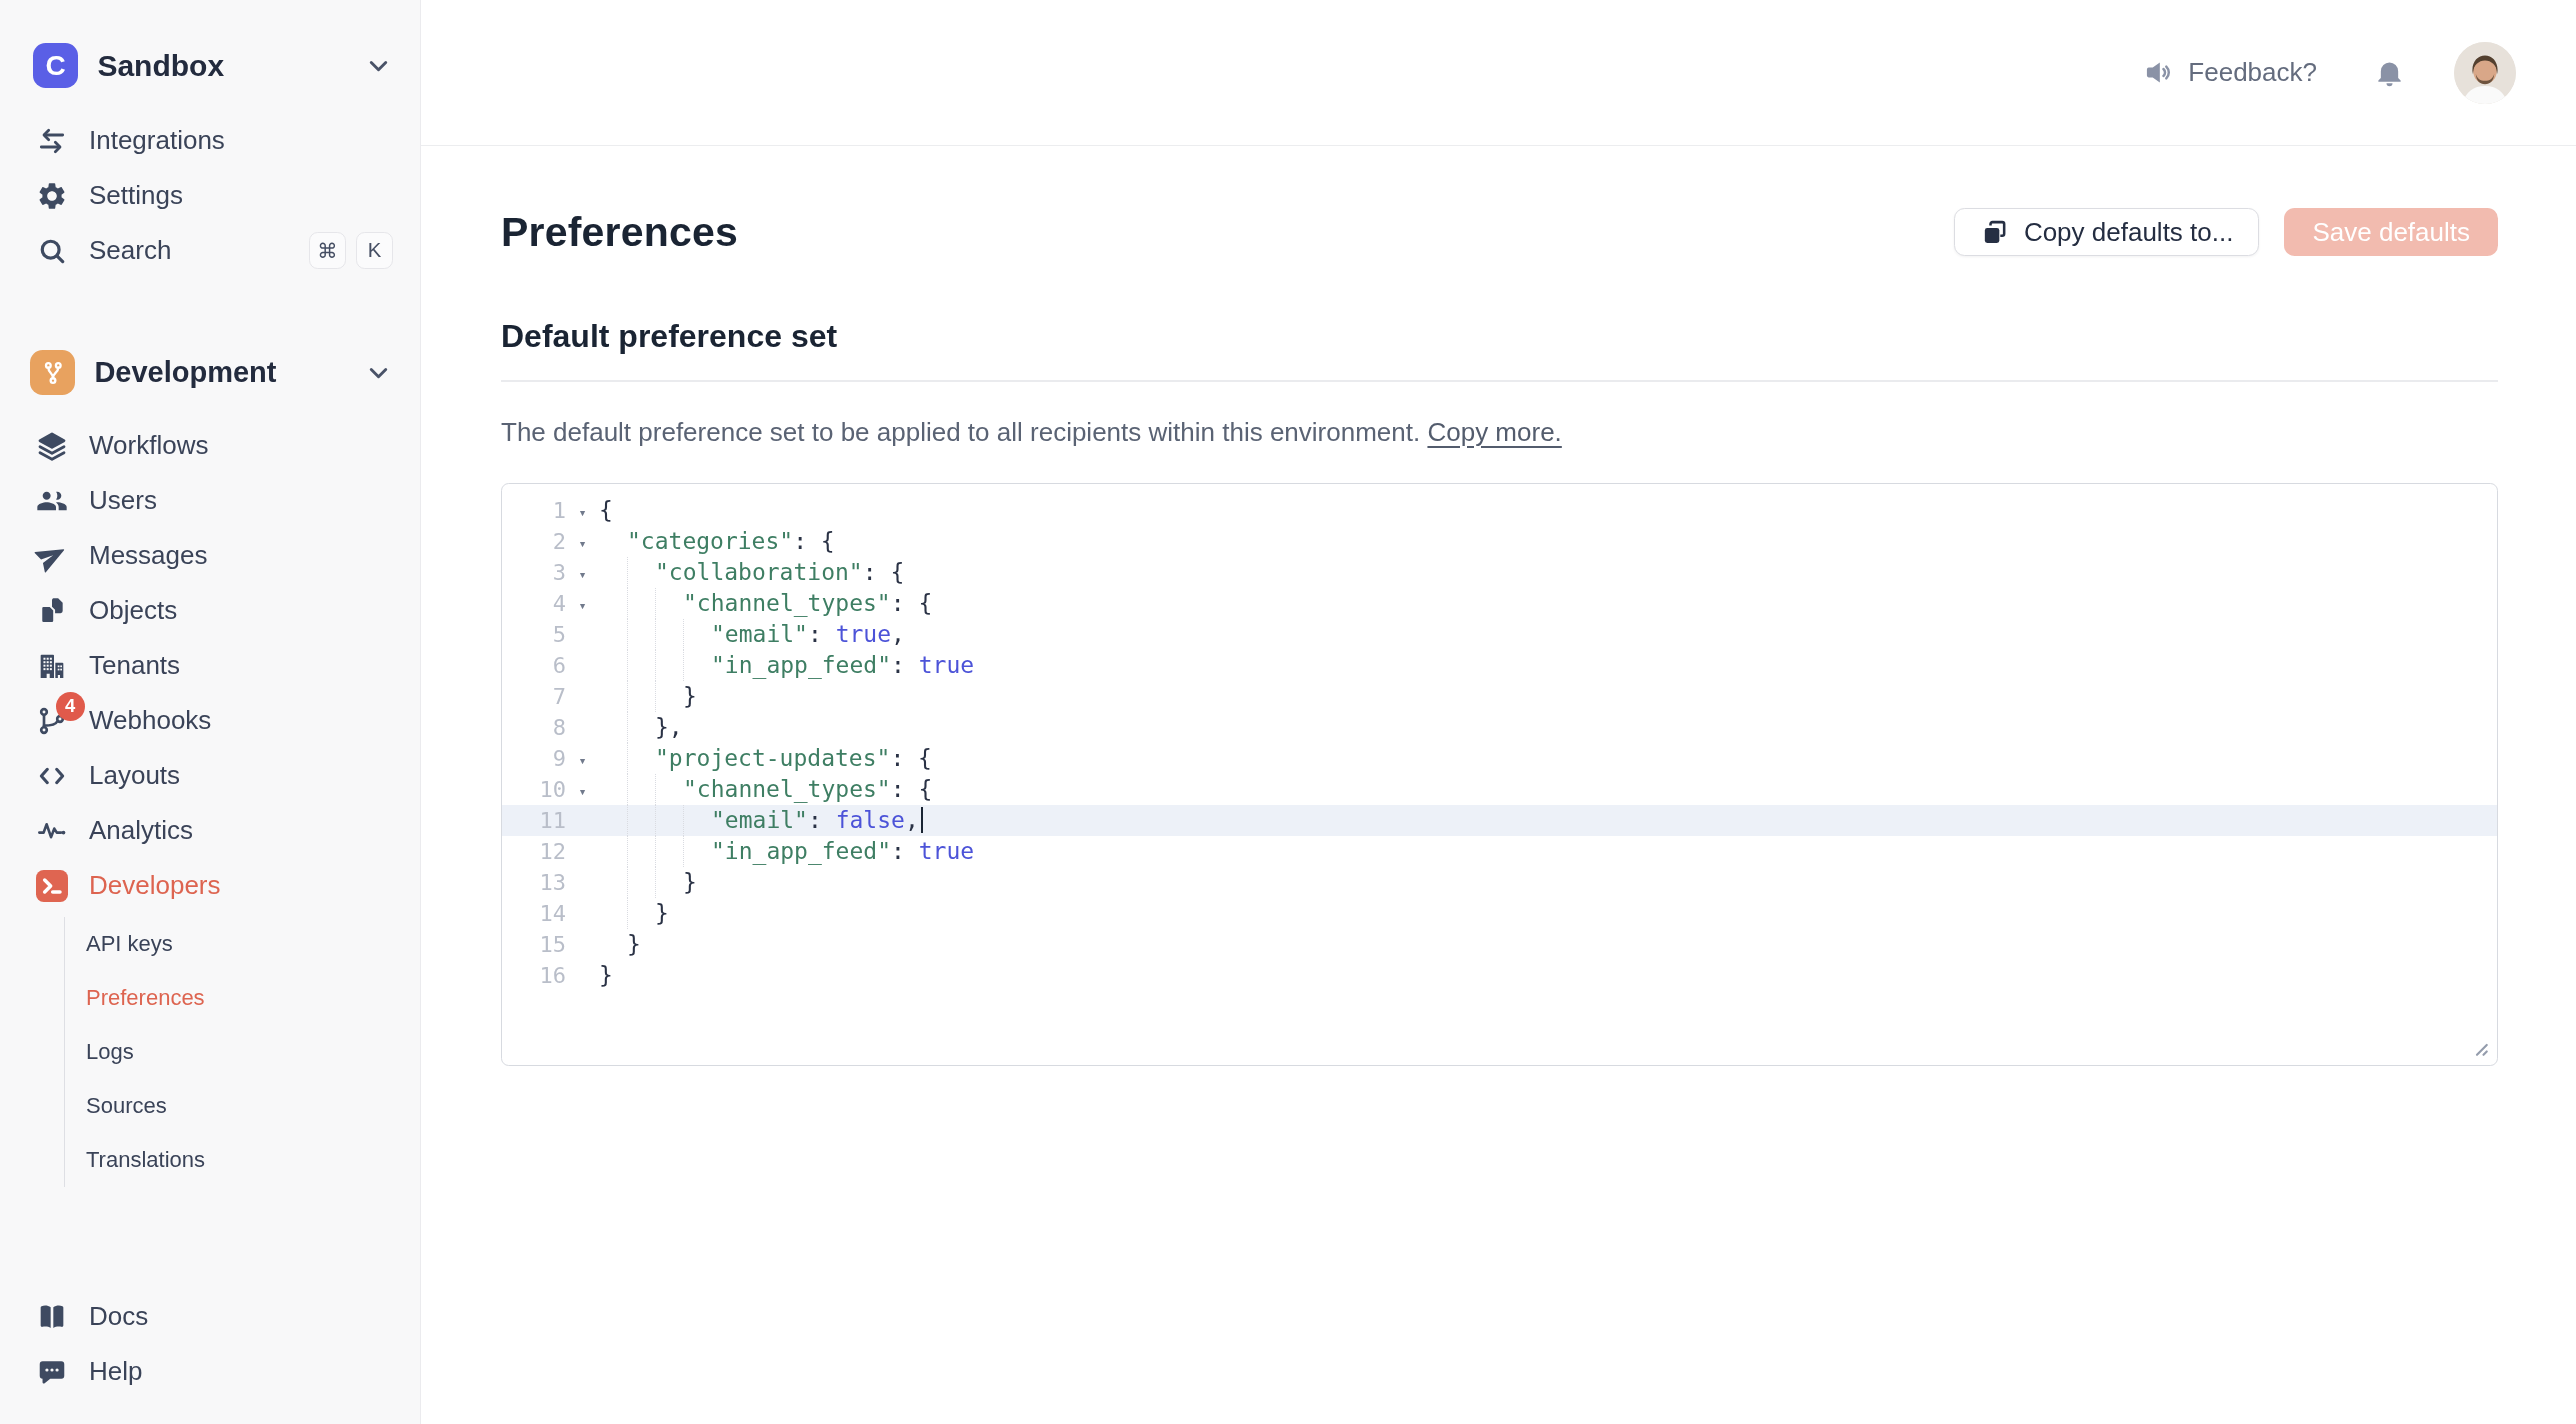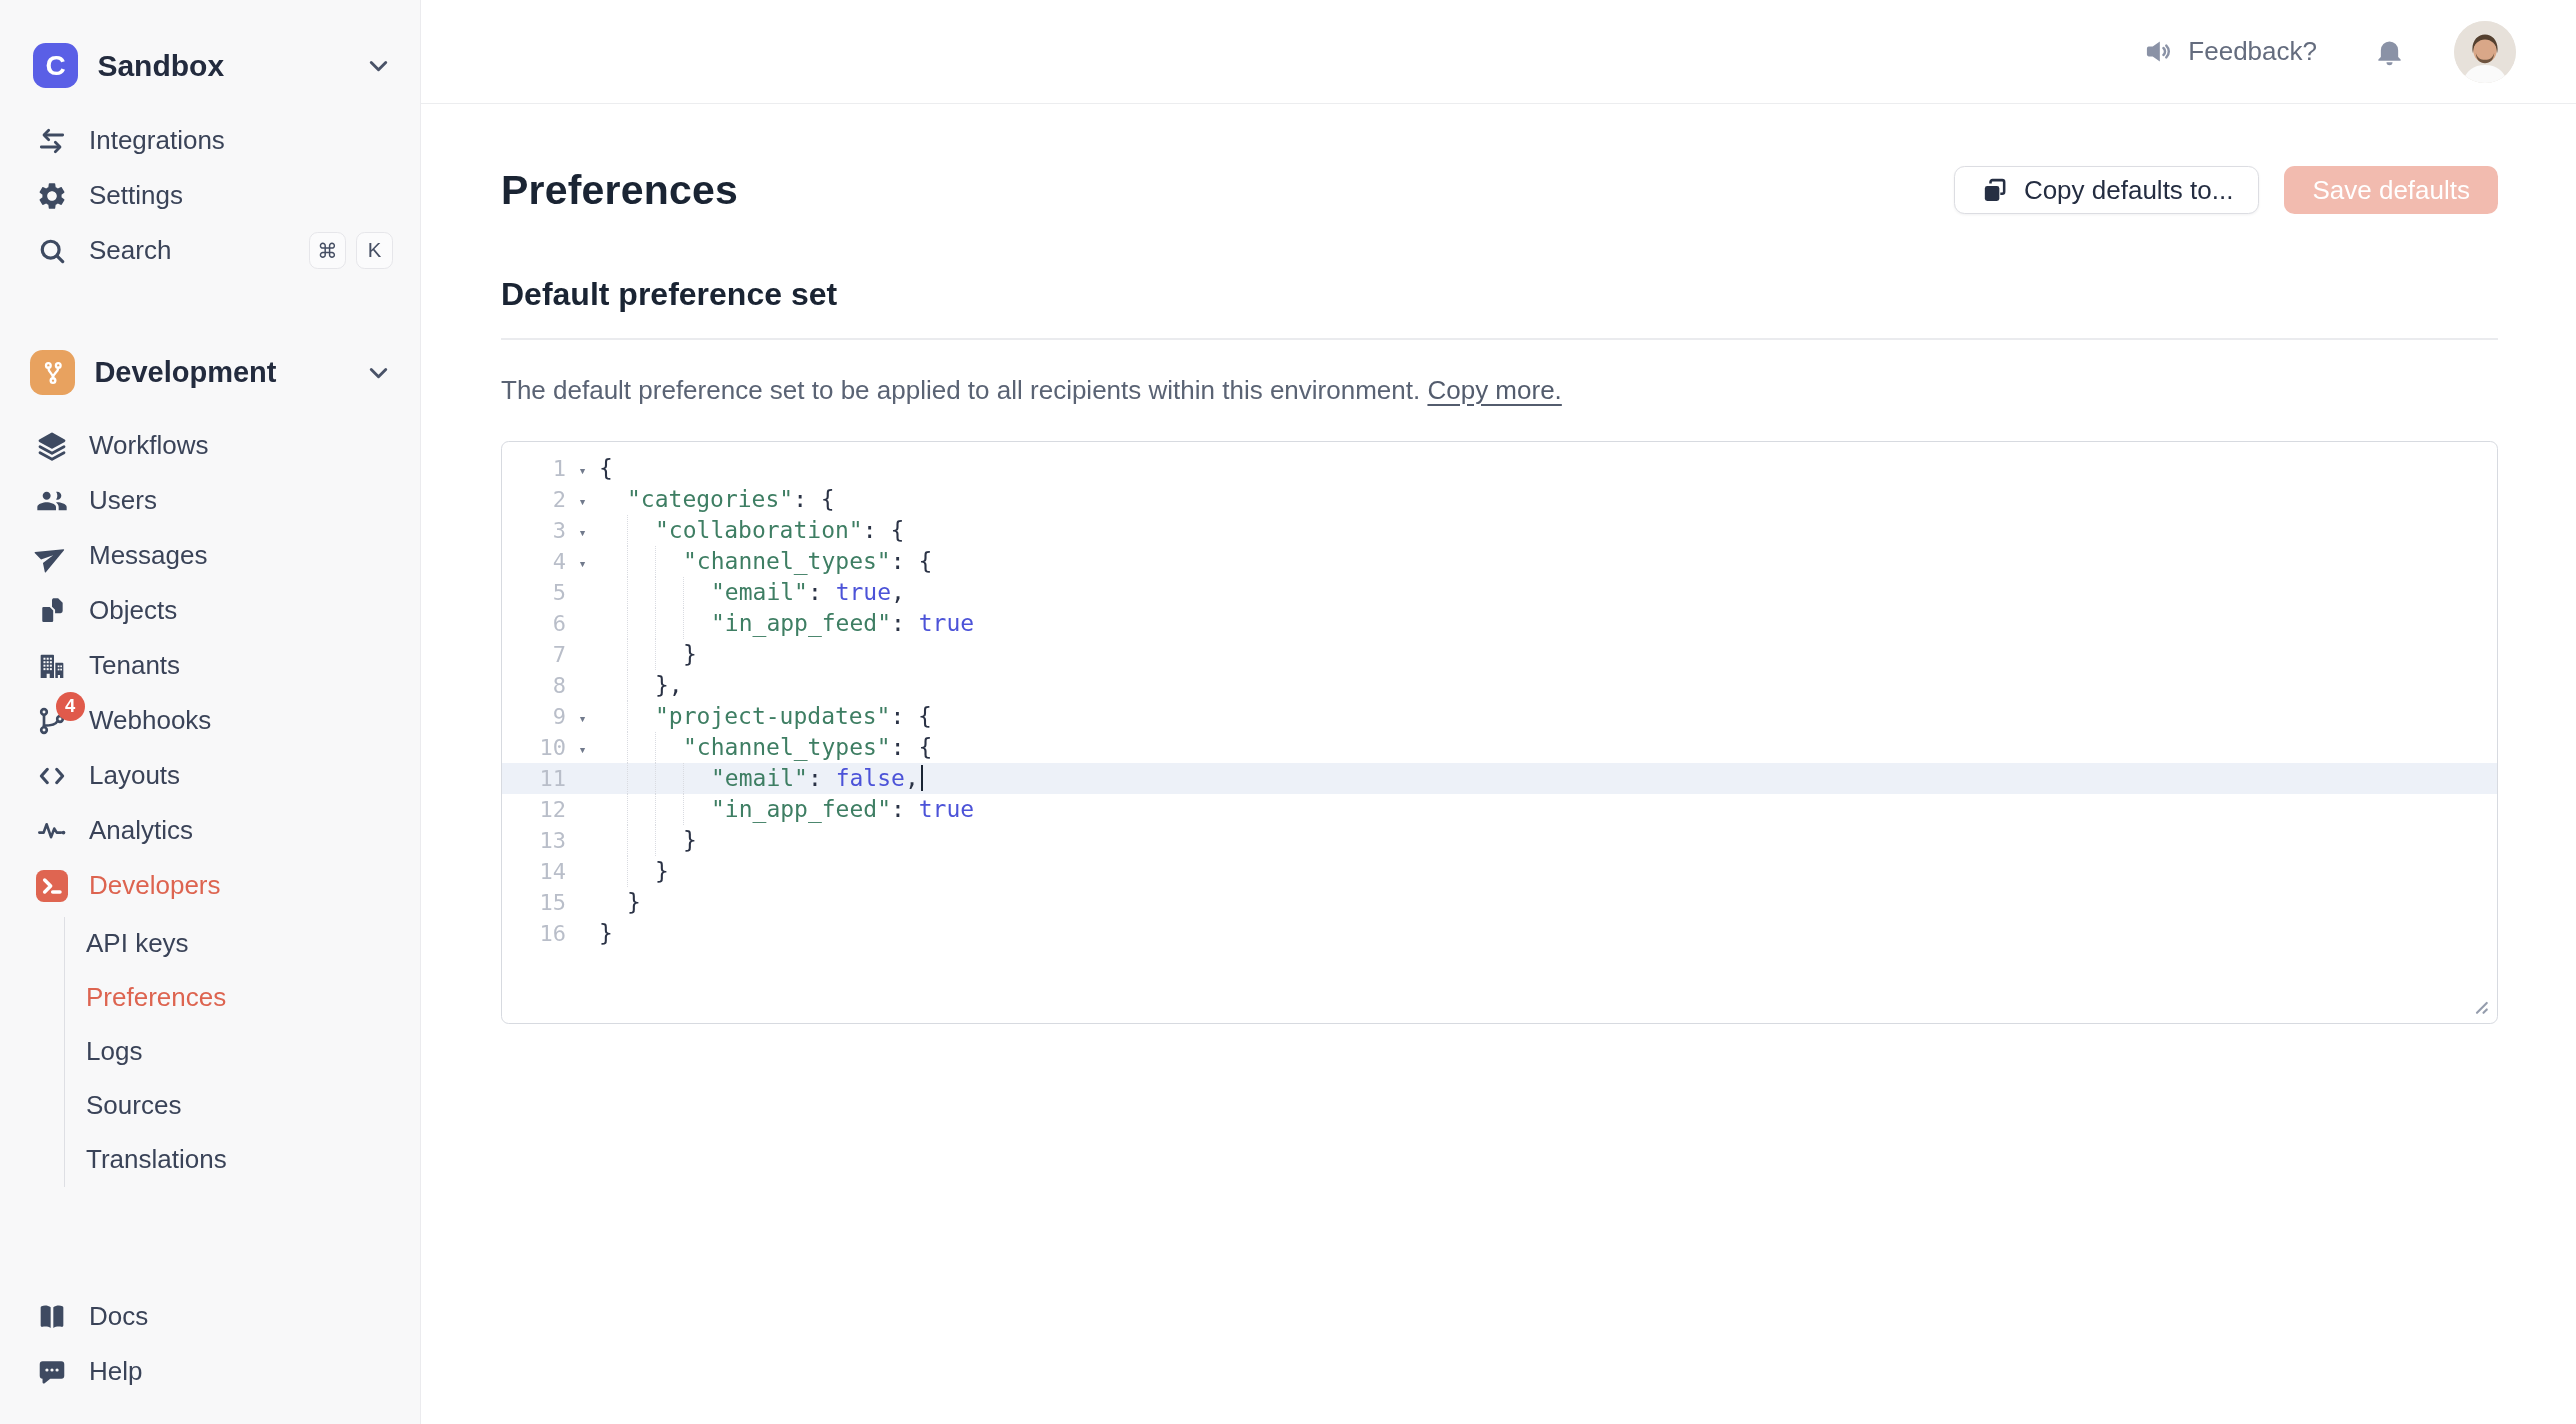--- a/index.html
+++ b/index.html
@@ -37,28 +37,28 @@
            background:#E05A4B; color:#fff; font-size:18.4px; font-weight:700; padding:0 5.8px;
            display:flex; align-items:center; justify-content:center; }
 
   .env-row { display:flex; align-items:center; padding:72px 27px 23px 30px; cursor:pointer; }
   .env-icon { width:45px; height:45px; border-radius:12.6px; background:#E8A25F; flex:none;
               display:flex; align-items:center; justify-content:center; }
   .env-icon svg { width:28px; height:28px; }
   .env-name { font-size:29px; font-weight:700; color:#232B3E; margin-left:19.4px; }
 
   .subnav { margin:3.9px 0 0 64px; border-left:1.9px solid #DEDFE4; padding-left:21px; }
-  .subnav-item { display:flex; align-items:center; height:54px; font-size:26px; color:#3A4358; cursor:pointer; }
+  .subnav-item { display:flex; align-items:center; height:54px; font-size:22px; color:#3A4358; cursor:pointer; }
   .subnav-item.active { color:#DD6450; }
 
   .sidebar-footer { margin-top:auto; padding-bottom:25px; }
 
   
   .main { flex:1; min-width:0; display:flex; flex-direction:column; background:#fff; }
-  .topbar { height:104px; flex:none; border-bottom:1.9px solid #ECEDEF; display:flex;
+  .topbar { height:146px; flex:none; border-bottom:1.9px solid #ECEDEF; display:flex;
             align-items:center; justify-content:flex-end; padding-right:60px; }
   .feedback { display:flex; align-items:center; gap:15.5px; color:#646C7E; font-size:26px; cursor:pointer; }
   .feedback .ic { color:#8A92A6; }
   .feedback .ic svg { width:31px; height:31px; }
   .bell { margin-left:56px; color:#8A92A6; cursor:pointer; }
   .bell svg { width:33px; height:33px; }
   .avatar { margin-left:48px; width:62px; height:62px; border-radius:50%; overflow:hidden;
             flex:none; cursor:pointer; background:#E9E4DE; }
   .avatar svg { width:62px; height:62px; }
 

